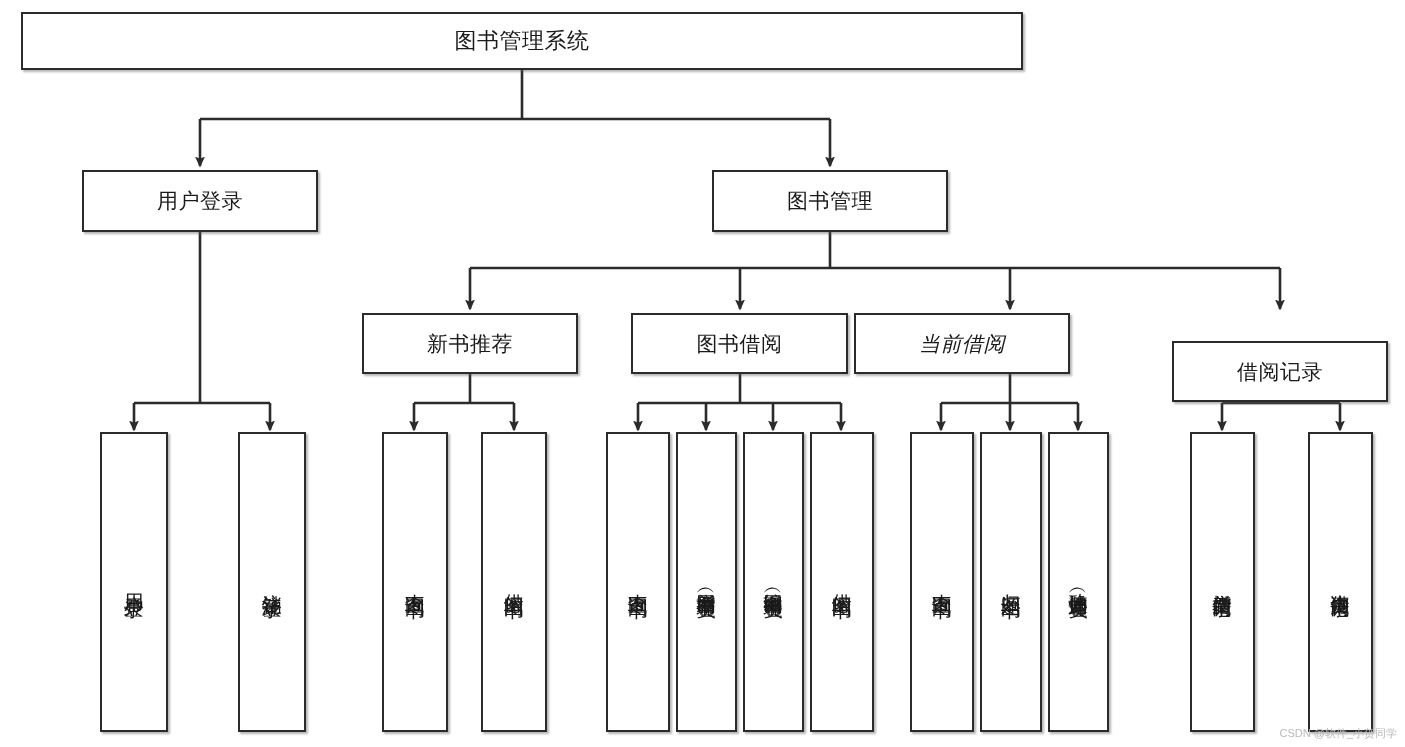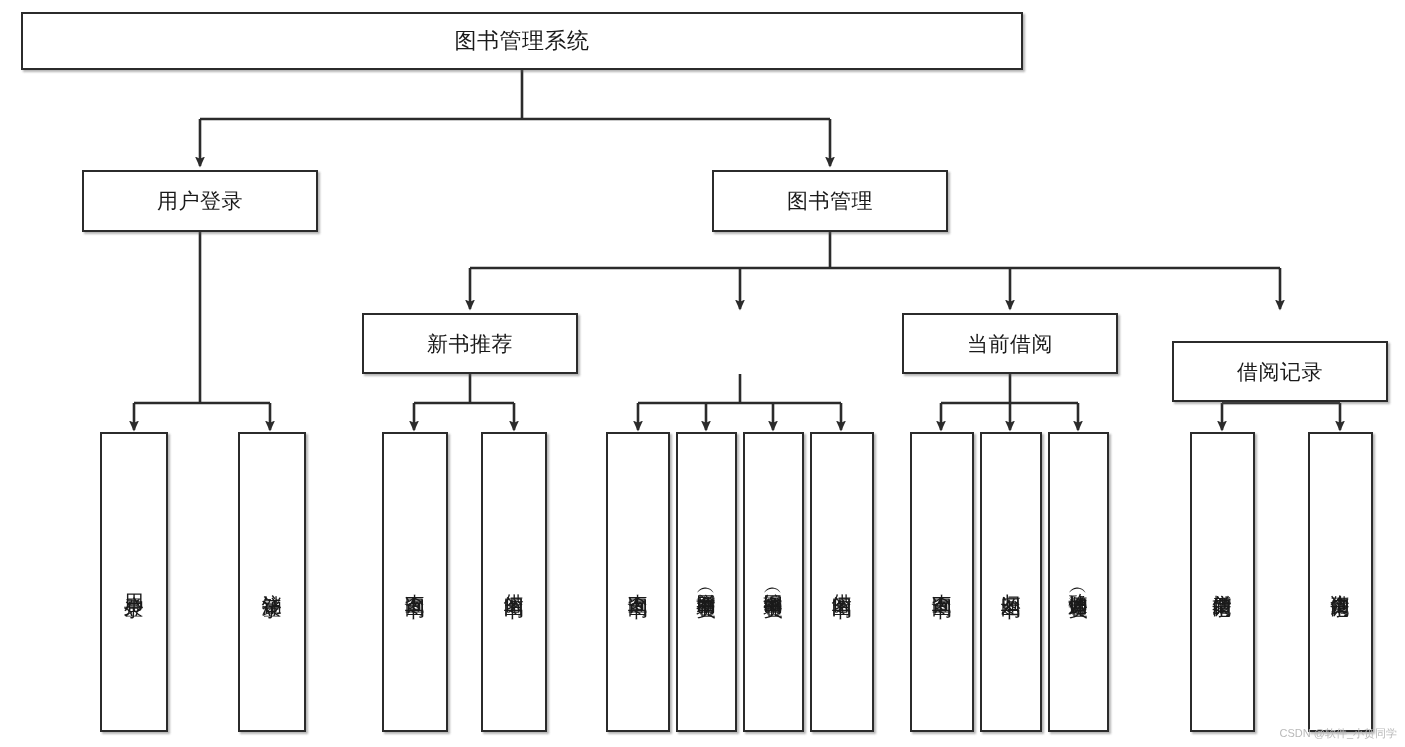--- a/index.html
+++ b/index.html
@@ -145,21 +145,24 @@
   <div class="node horiz" style="left:82px; top:170px; width:236px; height:62px;">
     <span class="label">用户登录</span>
   </div>
   <div class="node horiz" style="left:712px; top:170px; width:236px; height:62px;">
     <span class="label">图书管理</span>
   </div>
 
   <div class="node horiz" style="left:362px; top:313px; width:216px; height:61px;">
     <span class="label">新书推荐</span>
   </div>
-  <div class="node horiz" style="left:902px; top:313px; width:216px; height:61px;">
+  <div class="node horiz" style="left:631px; top:313px; width:217px; height:61px;">
+    <span class="label">图书借阅</span>
+  </div>
+  <div class="node horiz" style="left:854px; top:313px; width:216px; height:61px;font-style:italic;">
     <span class="label">当前借阅</span>
   </div>
   <div class="node horiz" style="left:1172px; top:313px; width:216px; height:61px;margin-top:28px;">
     <span class="label">借阅记录</span>
   </div>
 
   <div class="node vert" style="left:100px; top:432px; width:68px; height:300px;">
     <span class="label">用户登录</span>
   </div>
   <div class="node vert" style="left:238px; top:432px; width:68px; height:300px;">

